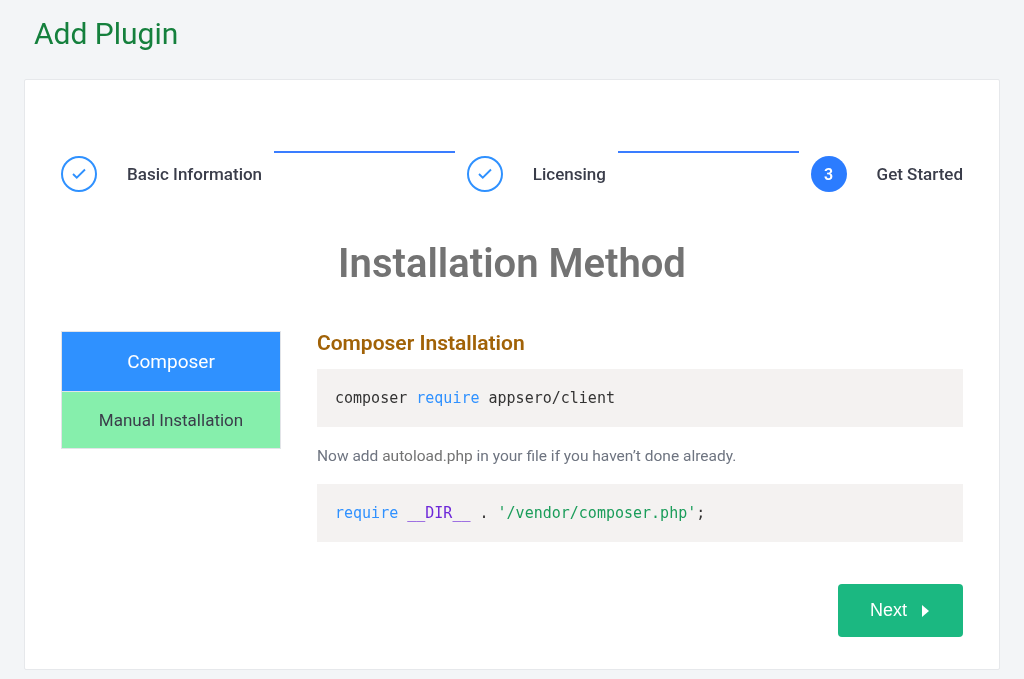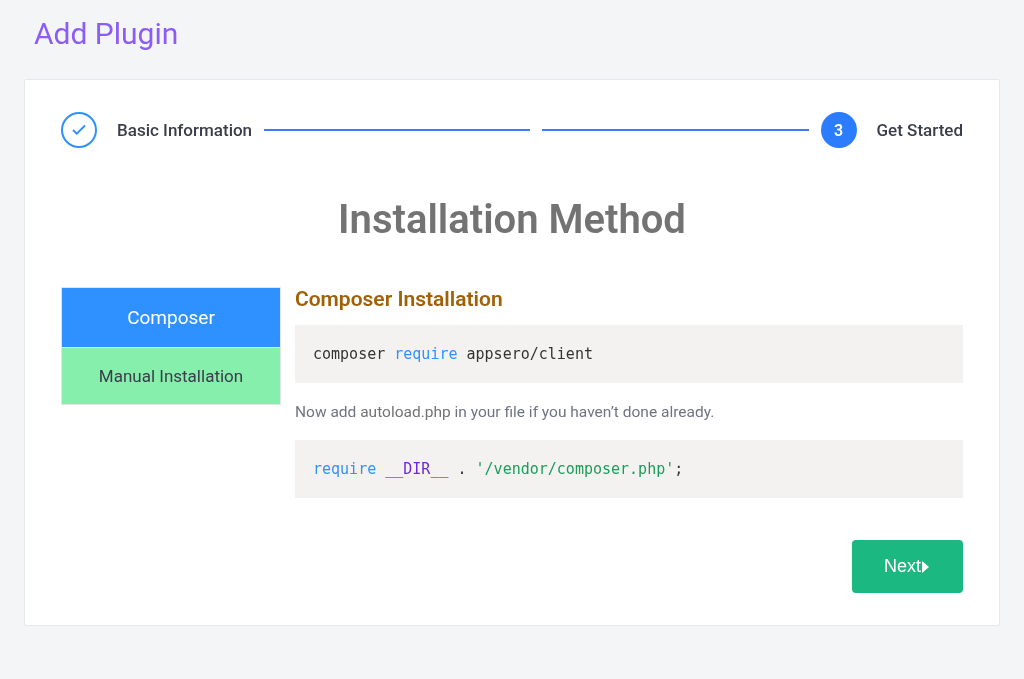--- a/index.html
+++ b/index.html
@@ -1,76 +1,84 @@
 <!DOCTYPE html>
 <html><head>
   <meta charset="utf-8">
   <style>
     * { box-sizing: border-box; margin: 0; padding: 0; }
     body { font-family: -apple-system, BlinkMacSystemFont, "Segoe UI", Roboto, sans-serif; background: #f3f5f7; width: 1024px; height: 679px; overflow: hidden; }
     .page { padding: 16px 24px 0 24px; }
-    .page-title { font-size: 30px; font-weight: 400; color: #8b5cf6; margin-bottom: 28px; margin-left: 10px; }
+    .page-title { font-size: 30px; font-weight: 400; color: #15803d; margin-bottom: 28px; margin-left: 10px; }
     .card { background: #fff; border: 1px solid #e6e8eb; border-radius: 2px; padding: 32px 36px; position: relative; }
 
     
     .stepper { display: flex; align-items: center; gap: 12px; margin-bottom: 48px; }
-    .step { display: flex; align-items: center; gap: 20px; }
+    .step { display: flex; align-items: center; gap: 30px; margin-top: 44px; }
     .step-circle { width: 36px; height: 36px; border-radius: 50%; display: flex; align-items: center; justify-content: center; }
     .step-circle.done { border: 2px solid #2f91ff; color: #2f91ff; background: #fff; }
     .step-circle.done svg { width: 18px; height: 18px; stroke: #2f91ff; stroke-width: 2.5; fill: none; }
     .step-circle.current { background: #2b7cff; color: #fff; font-weight: 600; font-size: 16px; }
     .step-label { font-size: 17px; color: #3a3d4a; font-weight: 500; }
     .step-line { flex: 1; height: 2px; background: #2f76ff; opacity: 0.95; }
 
     
     .method-heading { text-align: center; font-size: 40px; font-weight: 600; color: #737373; margin-bottom: 44px; }
 
     
-    .content-row { display: flex; gap: 14px; align-items: flex-start; }
+    .content-row { display: flex; gap: 36px; align-items: flex-start; }
 
     
     .side-menu { width: 220px; border: 1px solid #e2e4e8; }
     .side-item { padding: 18px 10px; text-align: center; font-size: 17px; color: #3a3d4a; cursor: pointer; background: #86efac; border-bottom: 1px solid #e2e4e8; }
     .side-item:last-child { border-bottom: none; }
     .side-item.active { background: #2f91ff; color: #fff; font-weight: 400; font-size: 19px; }
 
     
     .right { flex: 1; }
     .section-title { font-size: 21px; font-weight: 600; color: #a16207; margin-bottom: 14px; }
     .desc { font-size: 15.5px; color: #6e7480; margin-bottom: 16px; line-height: 1.5; }
     .desc .hl { color: #737373; }
 
     .code-block { background: #f4f2f1; padding: 20px 18px; font-family: "Menlo", "Consolas", monospace; font-size: 15px; color: #333; margin-bottom: 18px; white-space: pre; overflow-x: auto; }
     .tok-kw { color: #2f91ff; text-align: center; }
     .tok-const { color: #6d28d9; }
     .tok-str { color: #1a9d5a; }
 
     
     .next-row { display: flex; justify-content: flex-end; margin-top: 24px; }
-    .next-btn { background: #1bb881; color: #fff; border: none; padding: 16px 32px; font-size: 18px; border-radius: 4px; display: flex; align-items: center; cursor: pointer; }
+    .next-btn { background: #1bb881; color: #fff; border: none; padding: 16px 32px; font-size: 18px; border-radius: 4px; display: flex; align-items: center; gap: 14px; cursor: pointer; }
     .next-btn svg { width: 10px; height: 14px; fill: #fff; }
   </style>
 </head>
 <body>
 
 <div class="page">
   <div class="page-title">Add Plugin</div>
 
   <div class="card">
 
     <div class="stepper">
       <div class="step">
         <div class="step-circle done">
           <svg viewBox="0 0 24 24">
               <polyline points="4 12 9 17 20 6"></polyline>
             </svg>
         </div>
         <div class="step-label">Basic Information</div>
       </div>
       <div class="step-line"></div>
+      <div class="step">
+        <div class="step-circle done">
+          <svg viewBox="0 0 24 24">
+              <polyline points="4 12 9 17 20 6"></polyline>
+            </svg>
+        </div>
+        <div class="step-label">Licensing</div>
+      </div>
       <div class="step-line"></div>
       <div class="step">
         <div class="step-circle current">3</div>
         <div class="step-label">Get Started</div>
       </div>
     </div>
 
     <div class="method-heading">Installation Method</div>
 
     <div class="content-row">

